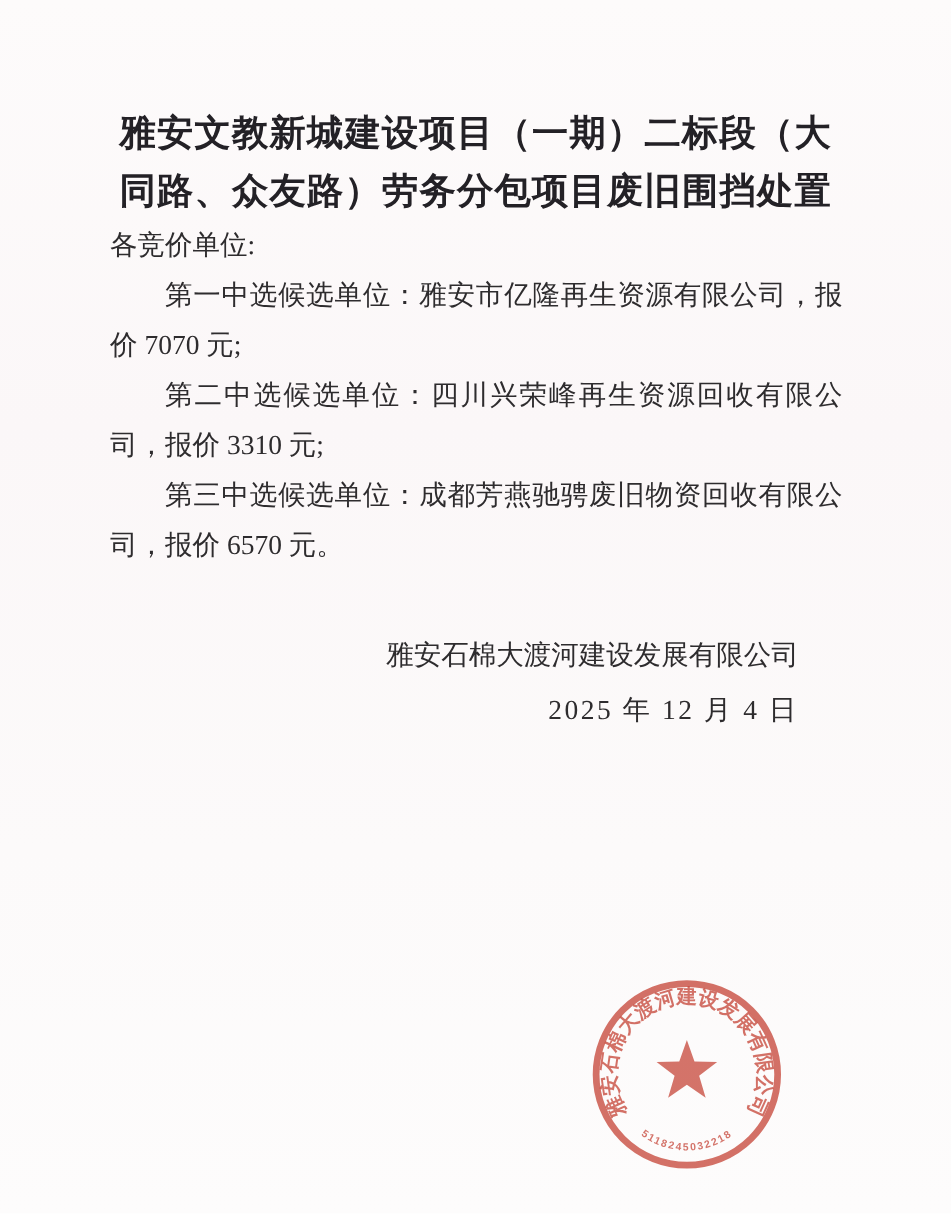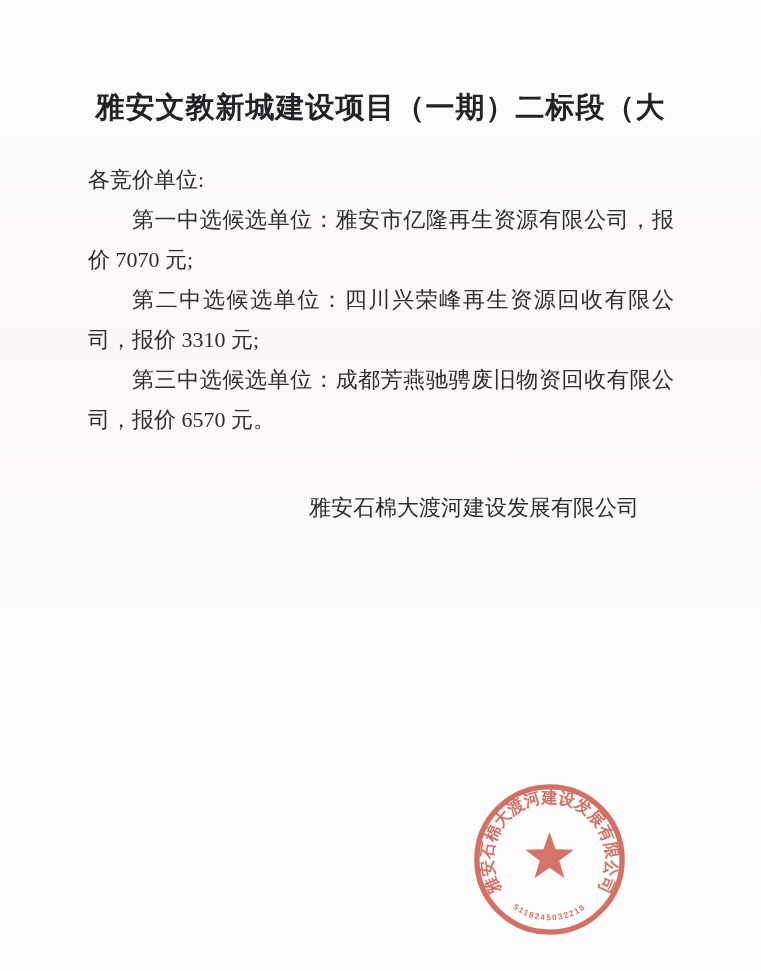--- a/index.html
+++ b/index.html
@@ -19,21 +19,20 @@
     padding: 0 32px;
     text-align: center;
     font-family: "Liberation Sans", "DejaVu Sans", sans-serif;
     font-weight: 700;
     font-size: 29px;
     line-height: 46px;
     color: #232126;
     letter-spacing: 1px;
   }
   .body-text {
-    margin-top: 30px;
     padding: 0 87px 0 88px;
     font-size: 22px;
     line-height: 40px;
     text-align: justify;
   }
   .salutation { text-indent: 0; }
   .para { text-indent: 2em; }
   .signature {
     margin-top: 46px;
     padding-right: 122px;
@@ -54,31 +53,33 @@
   .stamp svg { width: 100%; height: 100%; }
   .seal-text { font-family: "Liberation Sans", "DejaVu Sans", sans-serif; font-weight: 700; }
 </style>
 </head>
 <body>
 
 <div class="page">
 
   <div class="title">
     <div>雅安文教新城建设项目（一期）二标段（大</div>
+    <div>同路、众友路）劳务分包项目废旧围挡处置</div>
   </div>
 
   <div class="body-text">
     <p class="salutation">各竞价单位:</p>
     <p class="para">第一中选候选单位：雅安市亿隆再生资源有限公司，报价 7070 元;</p>
     <p class="para">第二中选候选单位：四川兴荣峰再生资源回收有限公司，报价 3310 元;</p>
     <p class="para">第三中选候选单位：成都芳燕驰骋废旧物资回收有限公司，报价 6570 元。</p>
   </div>
 
   <div class="signature">
     <div class="company">雅安石棉大渡河建设发展有限公司</div>
+    <div class="date">2025 年 12 月 4 日</div>
   </div>
 
   <div class="stamp">
     <svg viewBox="0 0 160 160" xmlns="http://www.w3.org/2000/svg">
       <defs>
         <path id="sealTopArc" d="M 28.8 107.2 A 58 58 0 1 1 131.2 107.2" fill="none"></path>
         <path id="sealBottomArc" d="M 40.1 127.5 A 62 62 0 0 0 119.9 127.5" fill="none"></path>
       </defs>
       <circle cx="80" cy="80" r="74" fill="none" stroke="#c43a2c" stroke-width="5.5" stroke-opacity="0.82"></circle>
       <path d="M 80 52 L 86.2 69.5 L 104.7 70 L 90 81.2 L 95.3 99 L 80 88.5 L 64.7 99 L 70 81.2 L 55.3 70 L 73.8 69.5 Z" fill="#c43a2c" fill-opacity="0.8"></path>

